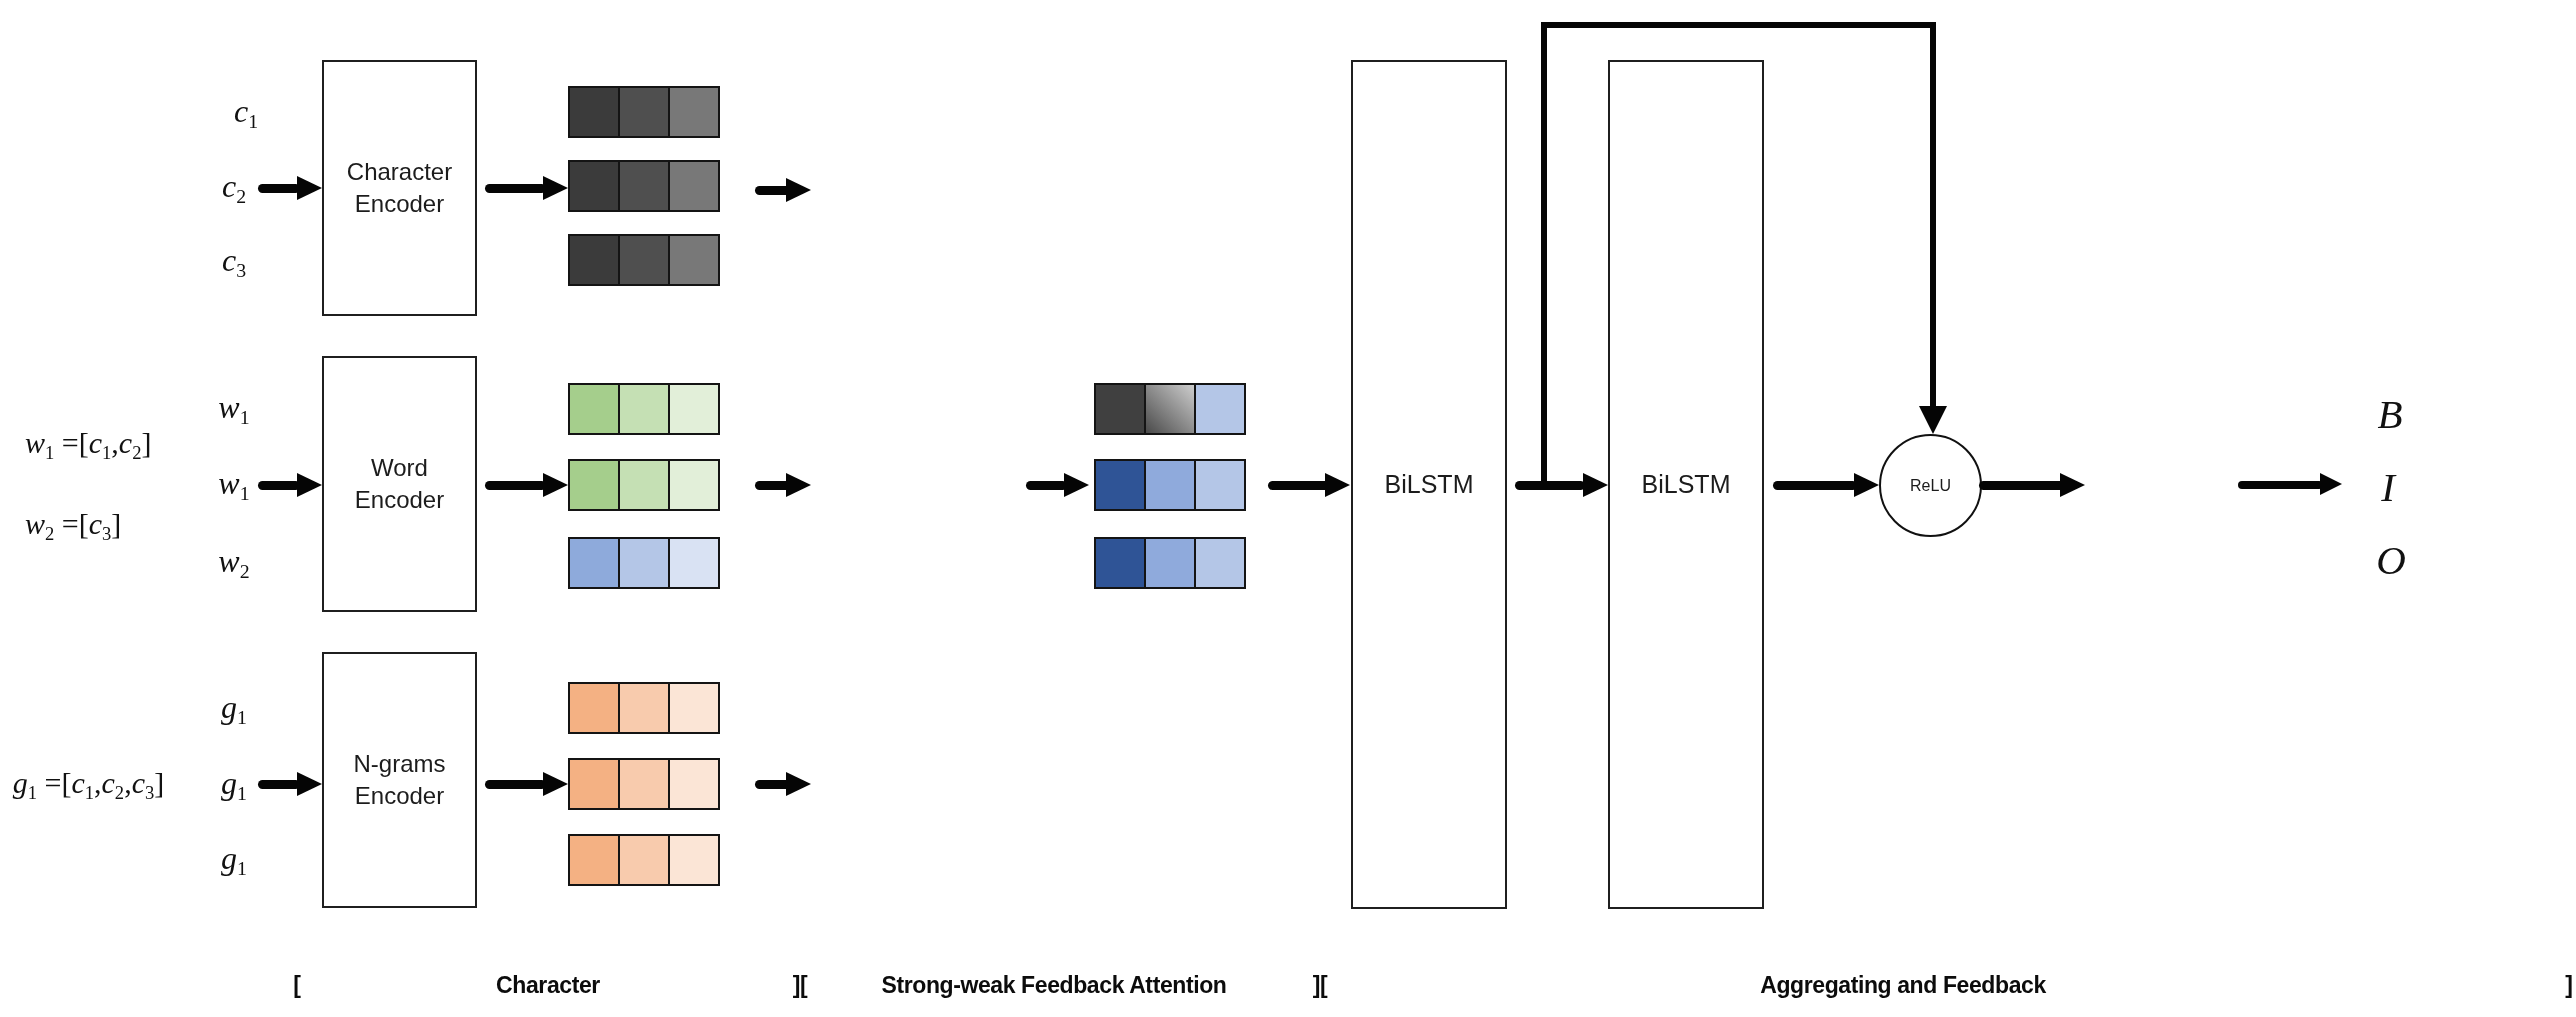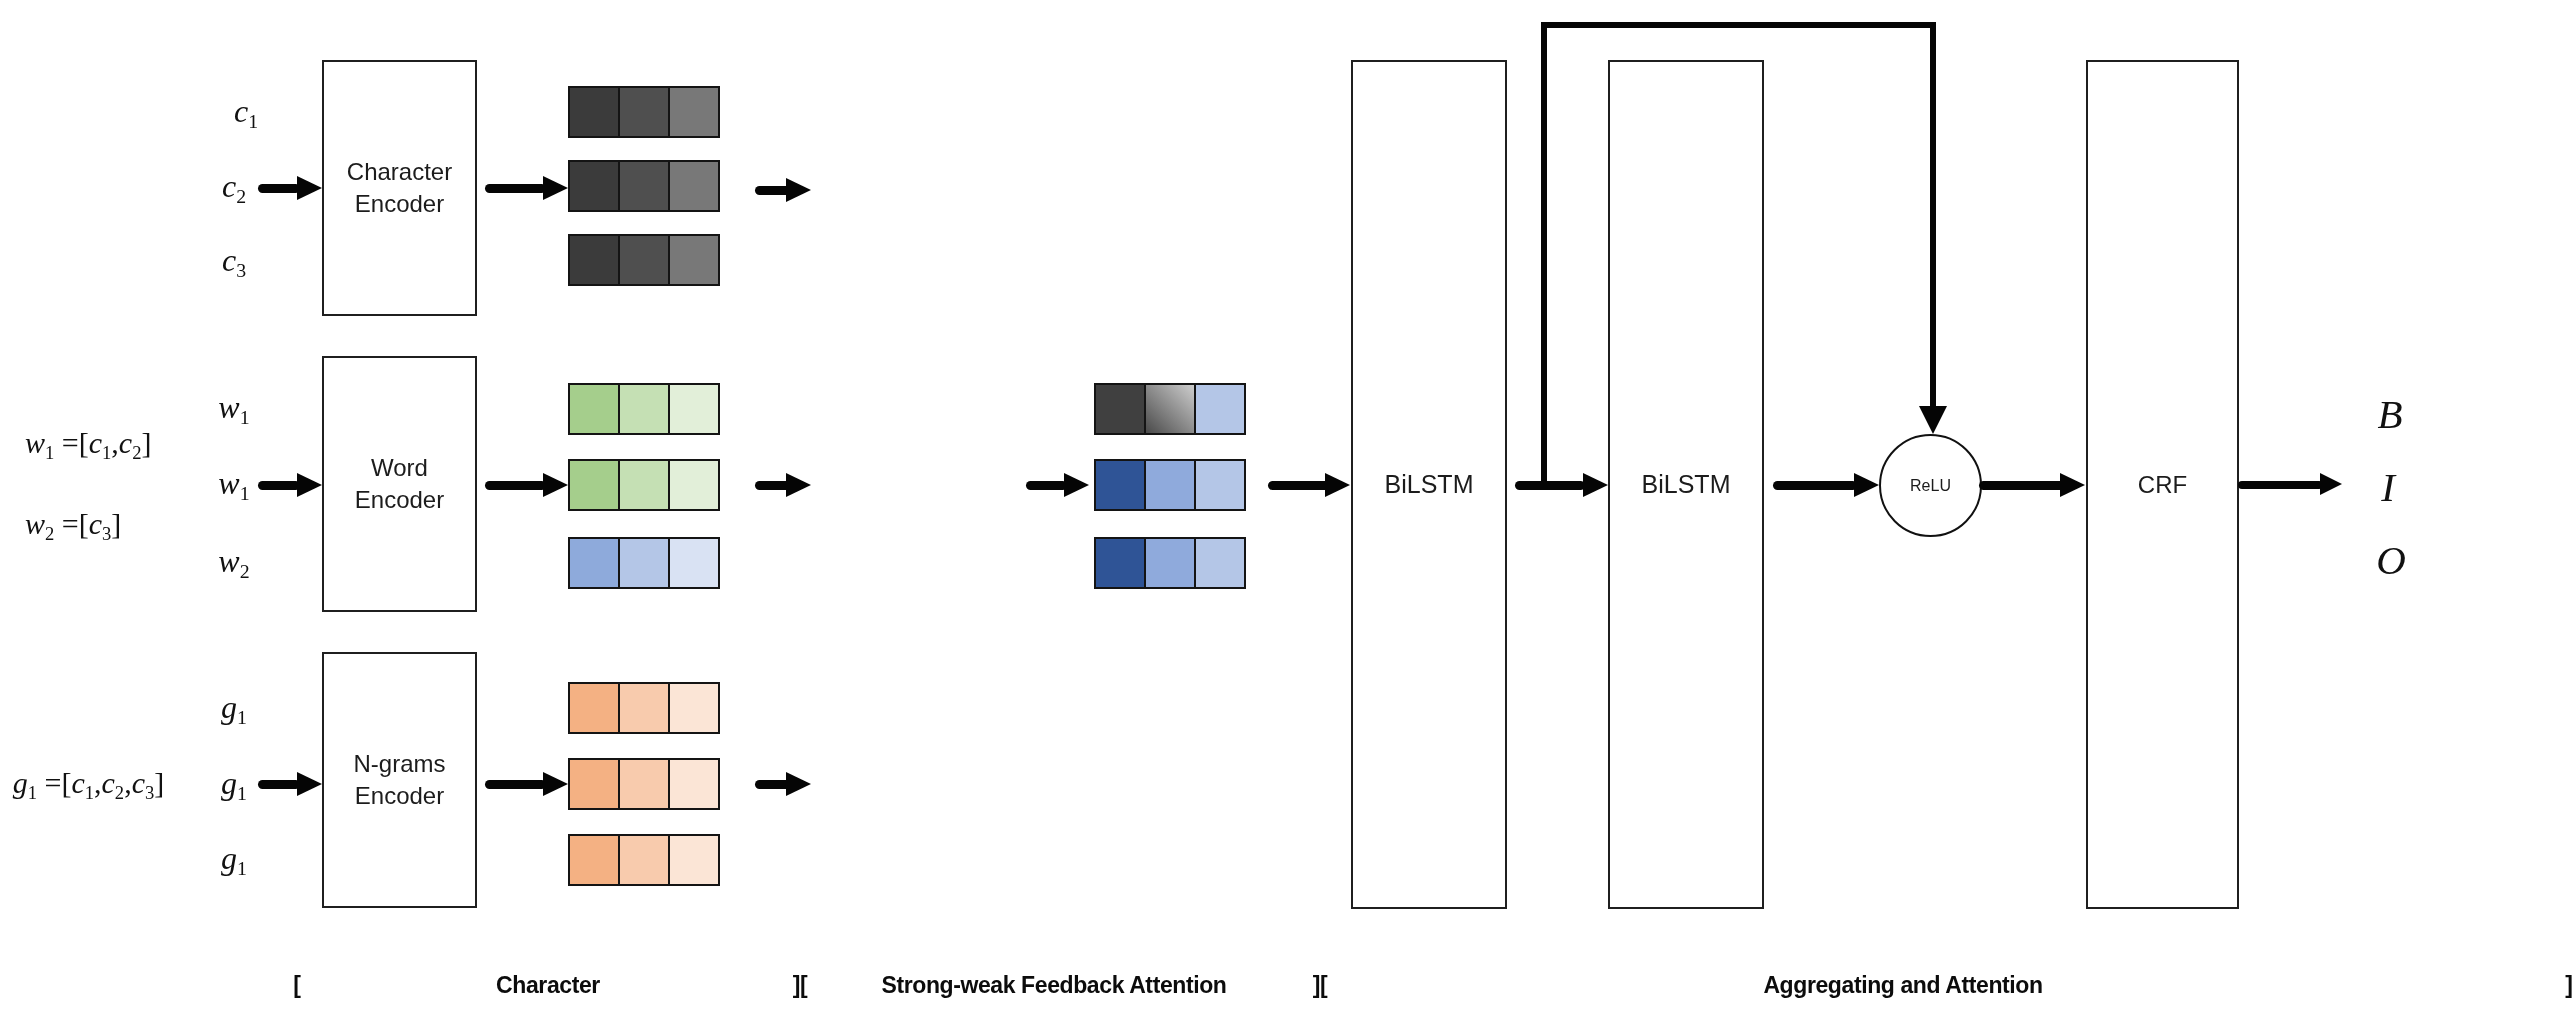--- a/index.html
+++ b/index.html
@@ -36,23 +36,20 @@
     </div>
     <div class="box" style="left: 322px; top: 652px; width: 155px; height: 256px; background: rgb(255, 255, 255); border: 2.1px solid rgb(31, 31, 31);">
       <div class="lbl" style="font-size: 24px; line-height: 32px; text-align: center;">N-grams
 Encoder</div>
     </div>
     <div class="box" style="left: 1351px; top: 60px; width: 156px; height: 849px; background: rgb(255, 255, 255); border: 2.1px solid rgb(31, 31, 31);">
       <div class="lbl" style="font-size: 25px; line-height: 31px;">BiLSTM</div>
     </div>
     <div class="box" style="left: 1608px; top: 60px; width: 156px; height: 849px; background: rgb(255, 255, 255); border: 2.1px solid rgb(31, 31, 31);">
       <div class="lbl" style="font-size: 25px; line-height: 31px;">BiLSTM</div>
-    </div>
-    <div class="box" style="left: 2086px; top: 60px; width: 153px; height: 849px; background: rgb(255, 255, 255); border: 2.1px solid rgb(31, 31, 31);">
-      <div class="lbl" style="font-size: 24px; line-height: 31px;">CRF</div>
     </div>
     <div class="ellipse" style="left: 1879px; top: 434px; width: 103px; height: 103px;">
       <div style="font-size: 16px;">ReLU</div>
     </div>
     <div class="cell" style="left: 568px; top: 86px; width: 52px; height: 52px; background: rgb(59, 59, 59);"></div>
     <div class="cell" style="left: 618px; top: 86px; width: 52px; height: 52px; background: rgb(79, 79, 79);"></div>
     <div class="cell" style="left: 668px; top: 86px; width: 52px; height: 52px; background: rgb(120, 120, 120);"></div>
     <div class="cell" style="left: 568px; top: 160px; width: 52px; height: 52px; background: rgb(59, 59, 59);"></div>
     <div class="cell" style="left: 618px; top: 160px; width: 52px; height: 52px; background: rgb(79, 79, 79);"></div>
     <div class="cell" style="left: 668px; top: 160px; width: 52px; height: 52px; background: rgb(120, 120, 120);"></div>
@@ -133,16 +130,16 @@
     <div class="eq serif" style="left: 25px; top: 526px;"><span>w</span><span class="sub">2</span><span style="font-style: normal;"> =[</span><span>c</span><span class="sub">3</span><span style="font-style: normal;">]</span></div>
     <div class="eq serif" style="left: 12.7px; top: 785px;"><span>g</span><span class="sub">1</span><span style="font-style: normal;"> =[</span><span>c</span><span class="sub">1</span><span style="font-style: normal;">,</span><span>c</span><span class="sub">2</span><span style="font-style: normal;">,</span><span>c</span><span class="sub">3</span><span style="font-style: normal;">]</span></div>
     <div class="out serif" style="left: 2390px; top: 414px;">B</div>
     <div class="out serif" style="left: 2388px; top: 487px;">I</div>
     <div class="out serif" style="left: 2391px; top: 560px;">O</div>
     <div class="footer-item" style="left: 297px; top: 972px; font-size: 23px;">[</div>
     <div class="footer-item" style="left: 548px; top: 972px; font-size: 23px;">Character</div>
     <div class="footer-item" style="left: 800px; top: 972px; font-size: 23px;">][</div>
     <div class="footer-item" style="left: 1054px; top: 972px; font-size: 23px;">Strong-weak Feedback Attention</div>
     <div class="footer-item" style="left: 1320px; top: 972px; font-size: 23px;">][</div>
-    <div class="footer-item" style="left: 1903px; top: 972px; font-size: 23px;">Aggregating and Attention</div>
+    <div class="footer-item" style="left: 1903px; top: 972px; font-size: 23px;">Aggregating and Feedback</div>
     <div class="footer-item" style="left: 2569px; top: 972px; font-size: 23px;">]</div>
   </div>
 
 
 </body></html>

